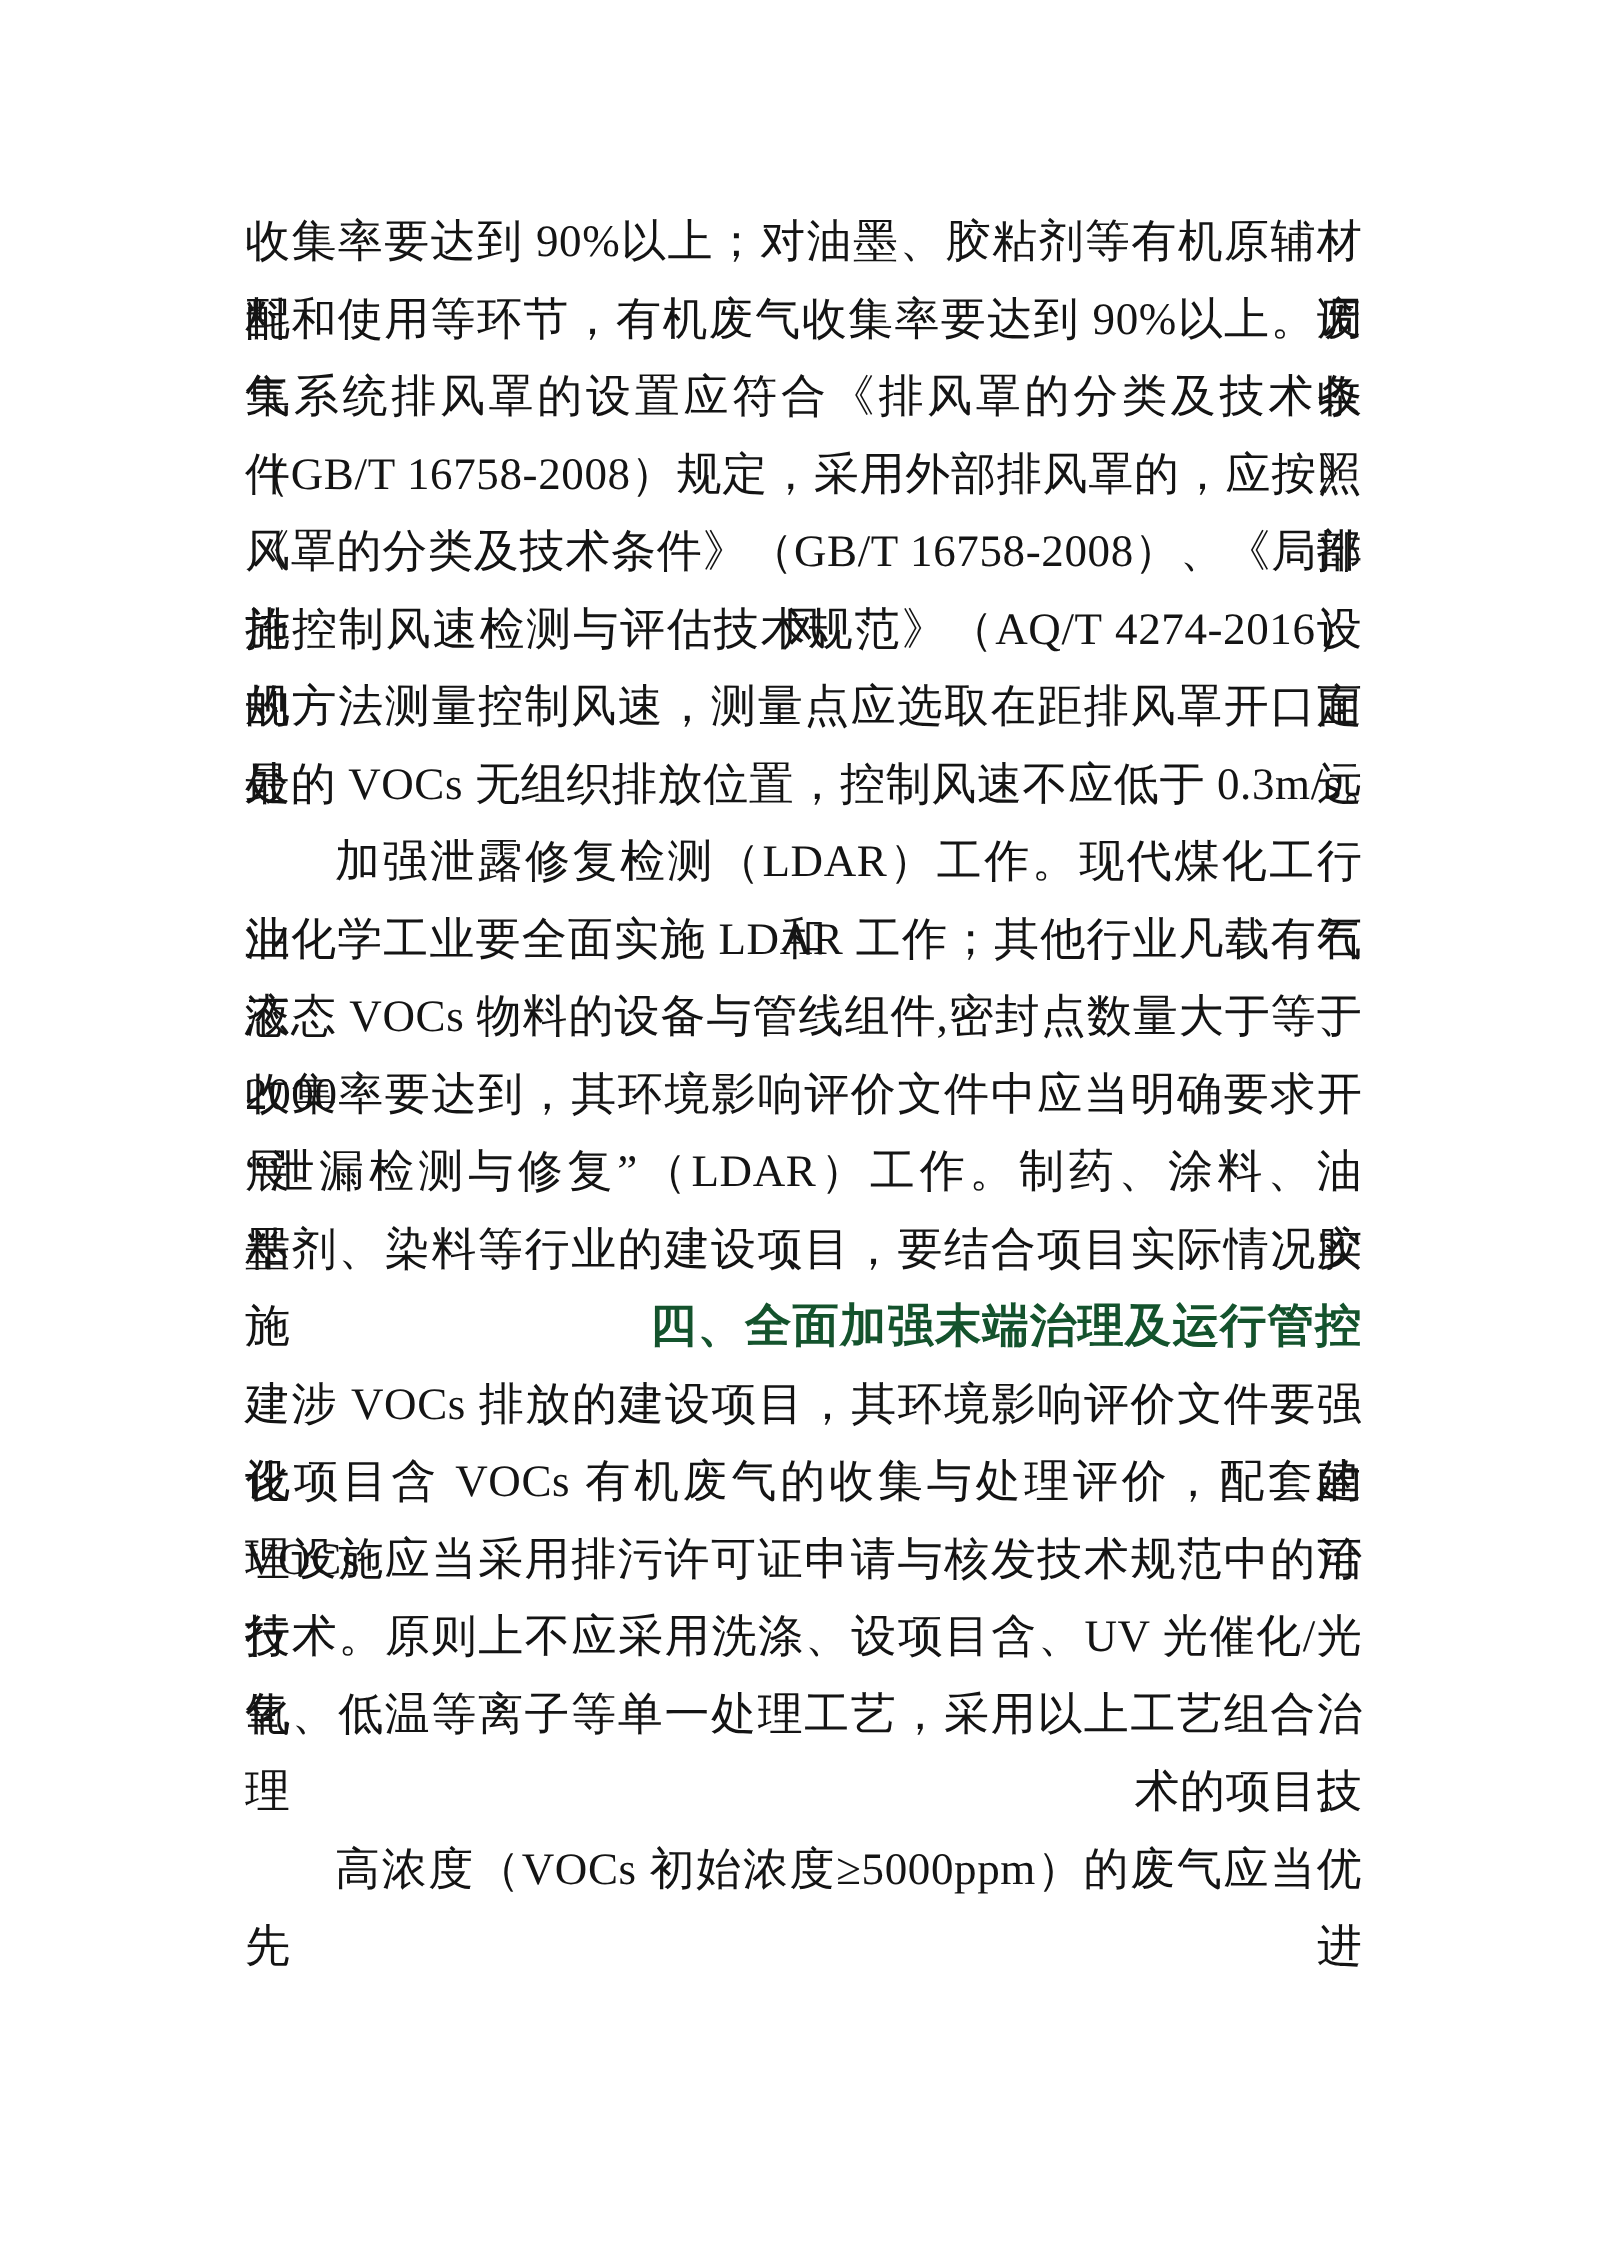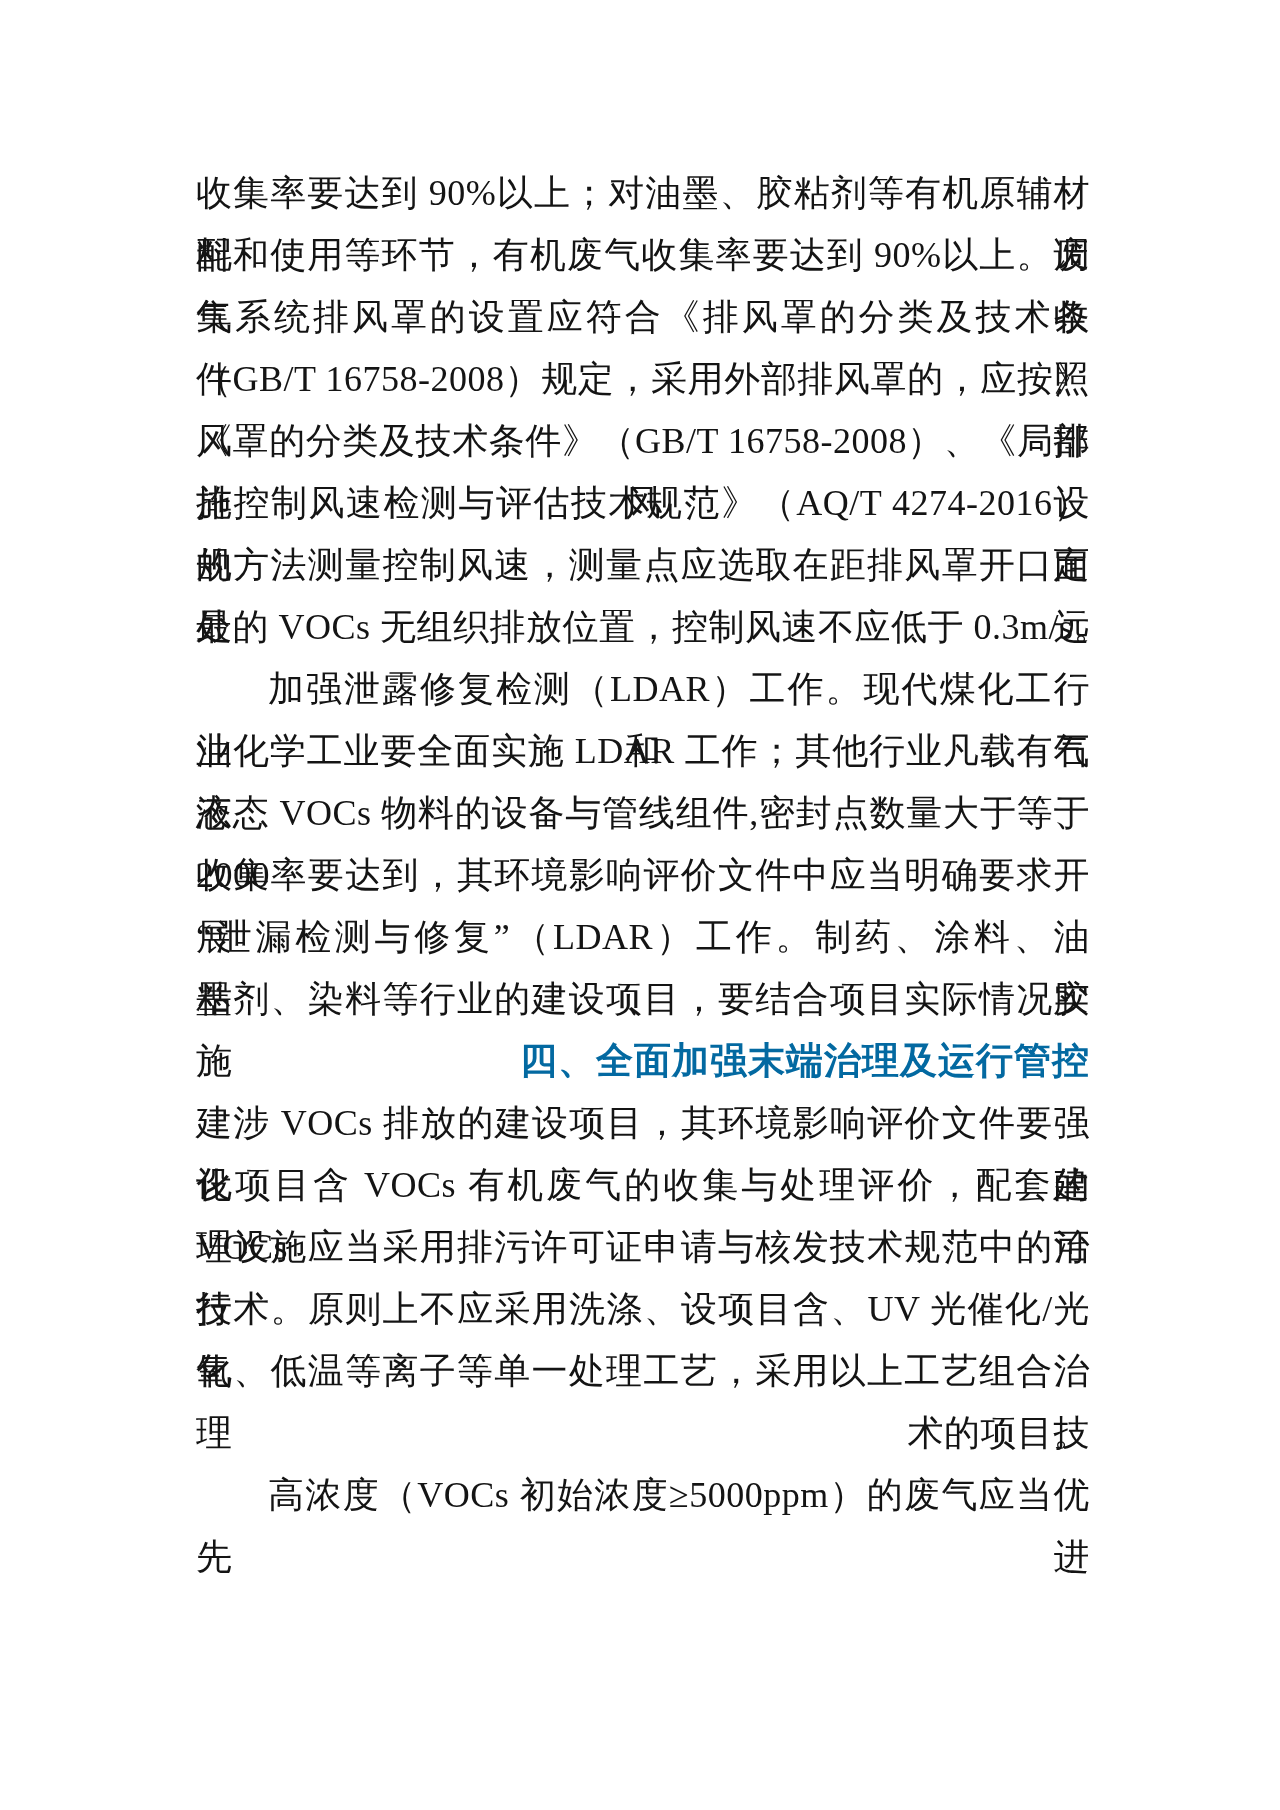--- a/index.html
+++ b/index.html
@@ -38,21 +38,21 @@
     -moz-text-align-last: justify;
   }
   .line.indent {
     text-indent: 72px;
   }
   .line.heading {
     font-family: "Liberation Sans", "DejaVu Sans", sans-serif;
     font-weight: bold;
     font-size: 37px;
     letter-spacing: 1px;
-    color: #0369a1;
+    color: #14532d;
   }
 </style>
 </head>
 <body>
 
 <div class="page">
   <div class="text-column">
       <div class="line fill">收集率要达到 90%以上；对油墨、胶粘剂等有机原辅材料调</div>
       <div class="line fill">配和使用等环节，有机废气收集率要达到 90%以上。废气收</div>
       <div class="line fill">集系统排风罩的设置应符合《排风罩的分类及技术条件》</div>

